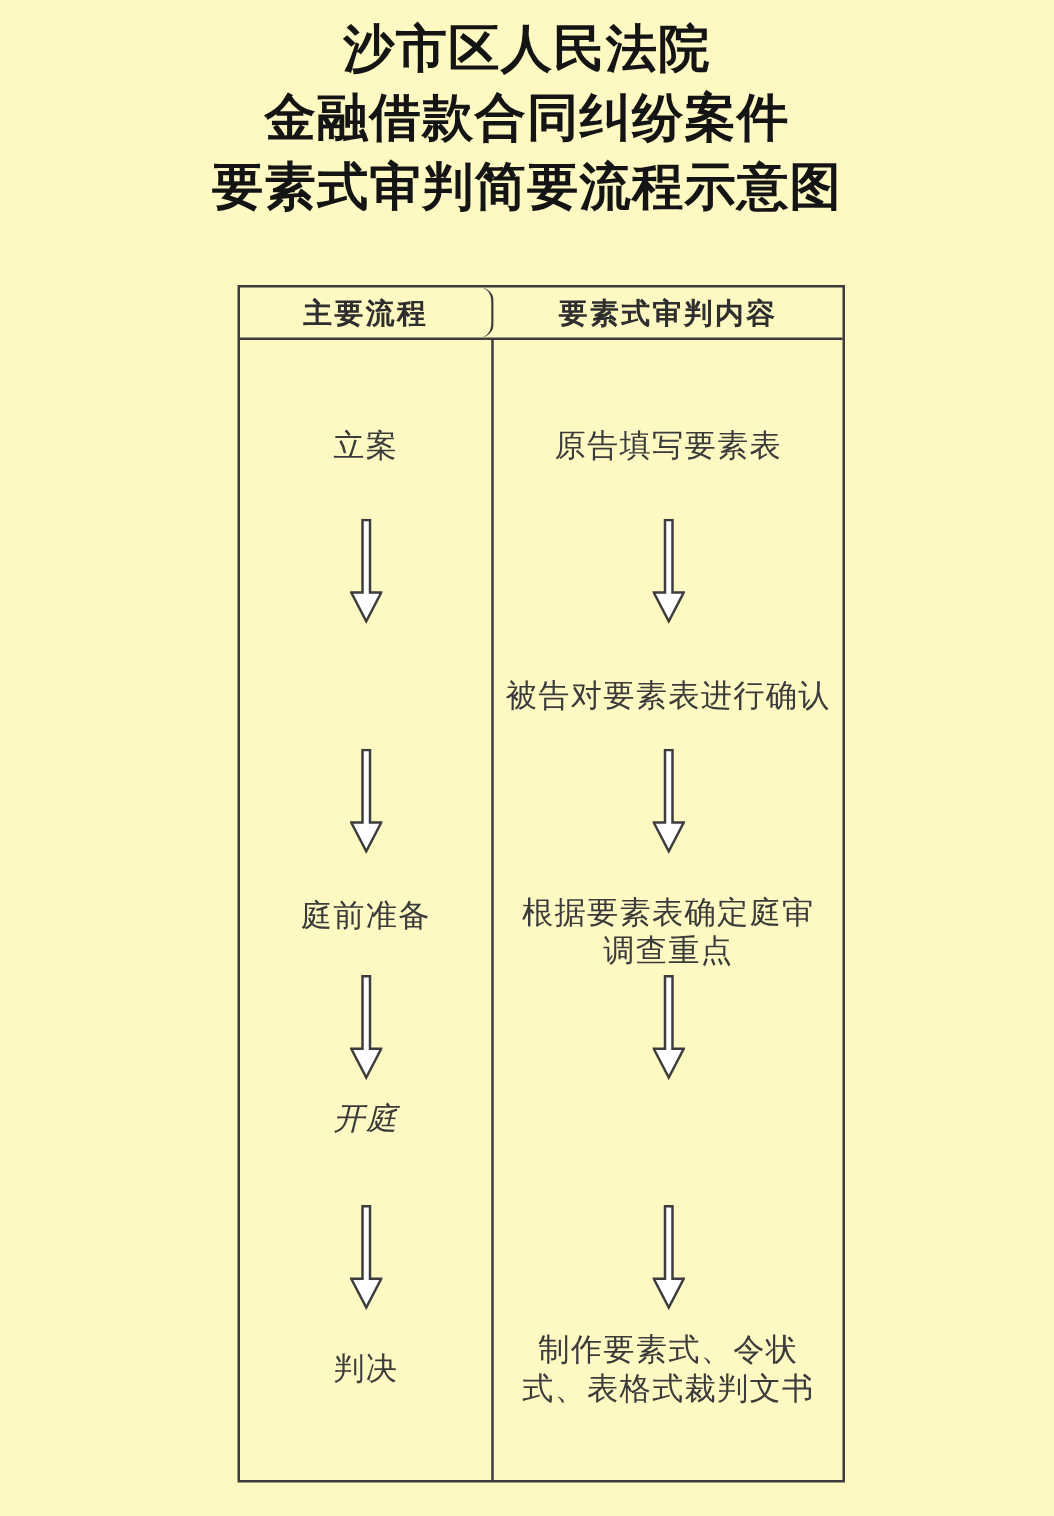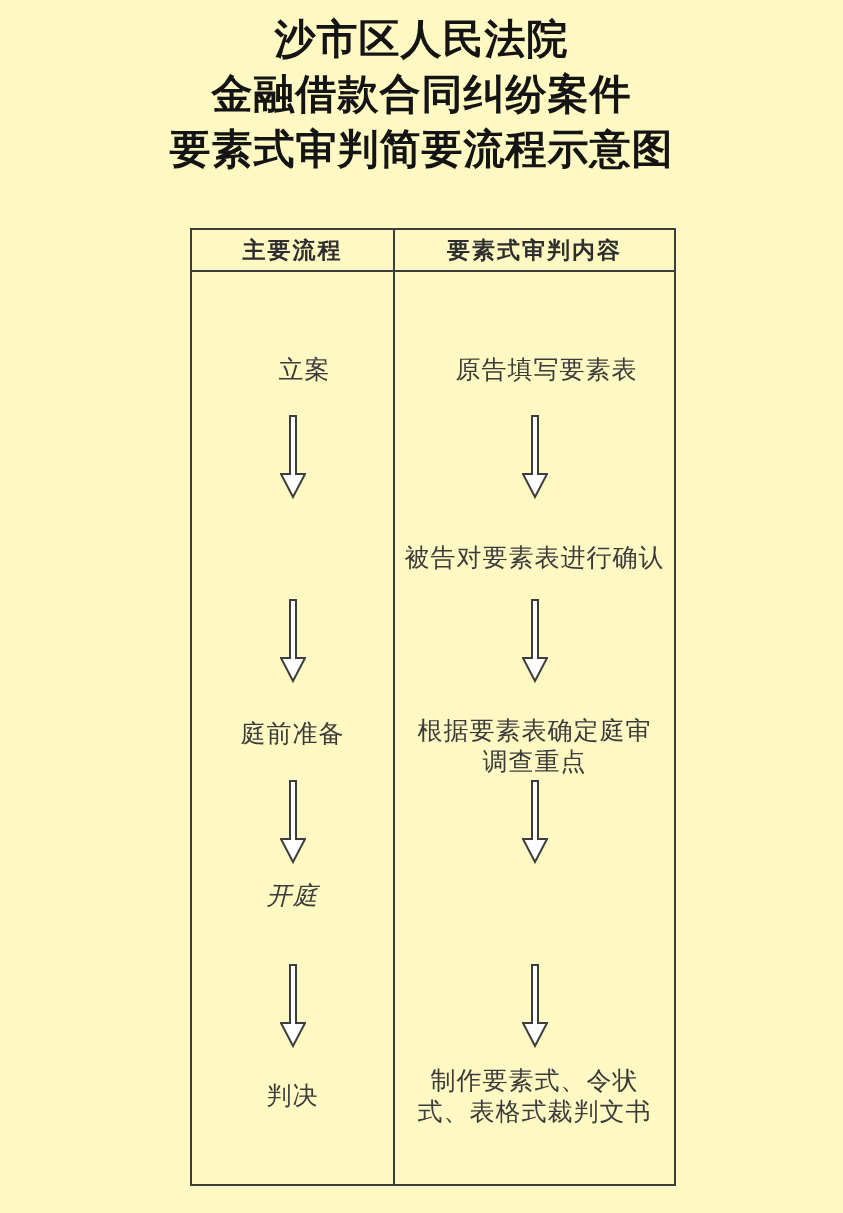--- a/index.html
+++ b/index.html
@@ -42,20 +42,21 @@
     border-bottom: 2px solid #3d3d3d;
   }
   .header-cell {
     display: flex;
     align-items: center;
     justify-content: center;
     font-weight: 700;
     font-size: 23px;
     color: #2e2e2e;
     letter-spacing: 2px;
+    border-radius: 11px;
   }
   .header-cell.left {
     width: 203px;
     border-right: 2px solid #3d3d3d;
     box-sizing: border-box;
   }
   .header-cell.right { flex: 1; }
   .table-body {
     display: flex;
     height: 912px;
@@ -80,21 +81,21 @@
     letter-spacing: 1px;
   }
   .arrow {
     position: absolute;
     left: 50%;
     transform: translateX(-50%);
     width: 26px;
     height: 84px;
   }
   
-  .y-s1 { top: 82px; margin-left: 12px; }
+  .y-s1 { top: 70px; }
   .y-a1 { top: 143px; }
   .y-s2 { top: 270px; }
   .y-a2 { top: 327px; }
   .y-s3 { top: 443px; }
   .y-s3l { top: 446px; }
   .y-a3 { top: 508px; }
   .y-s4 { top: 608px; font-style: italic; }
   .y-a4 { top: 692px; }
   .y-s5l { top: 808px; }
   .y-s5 { top: 793px; }

